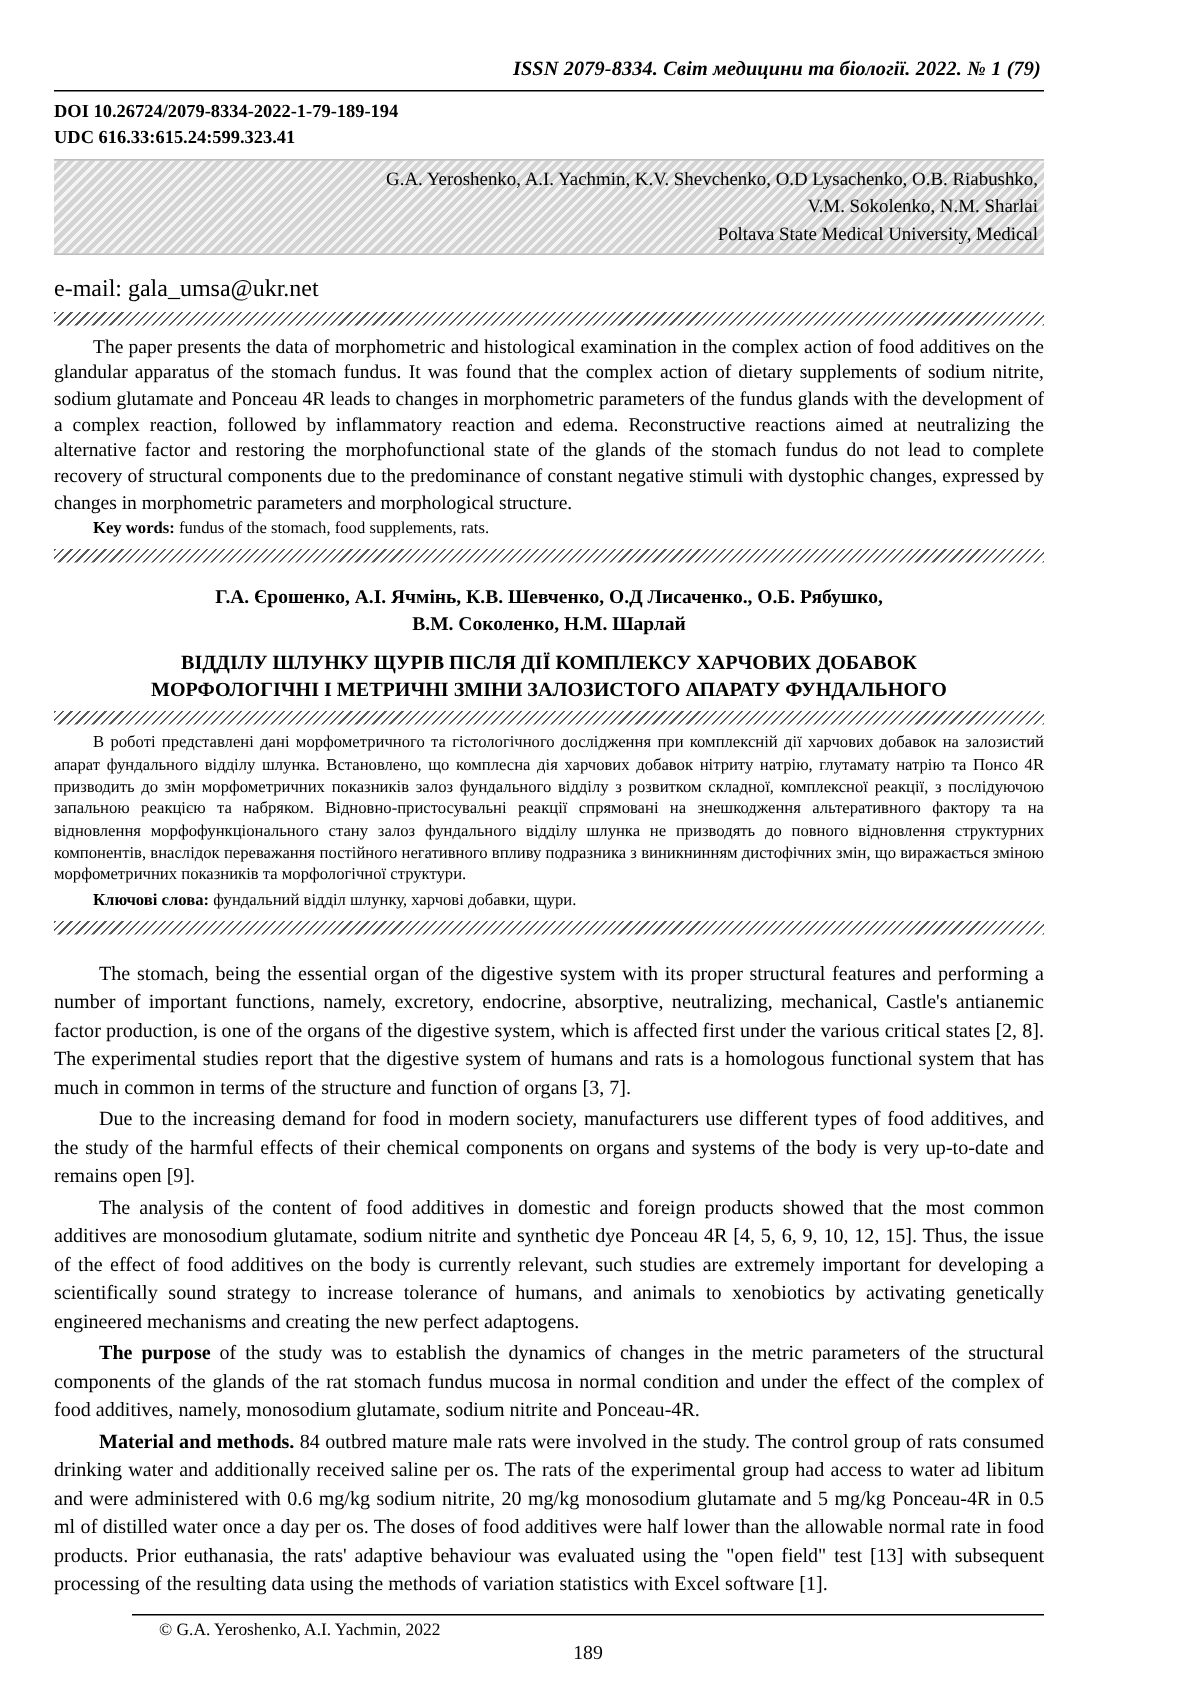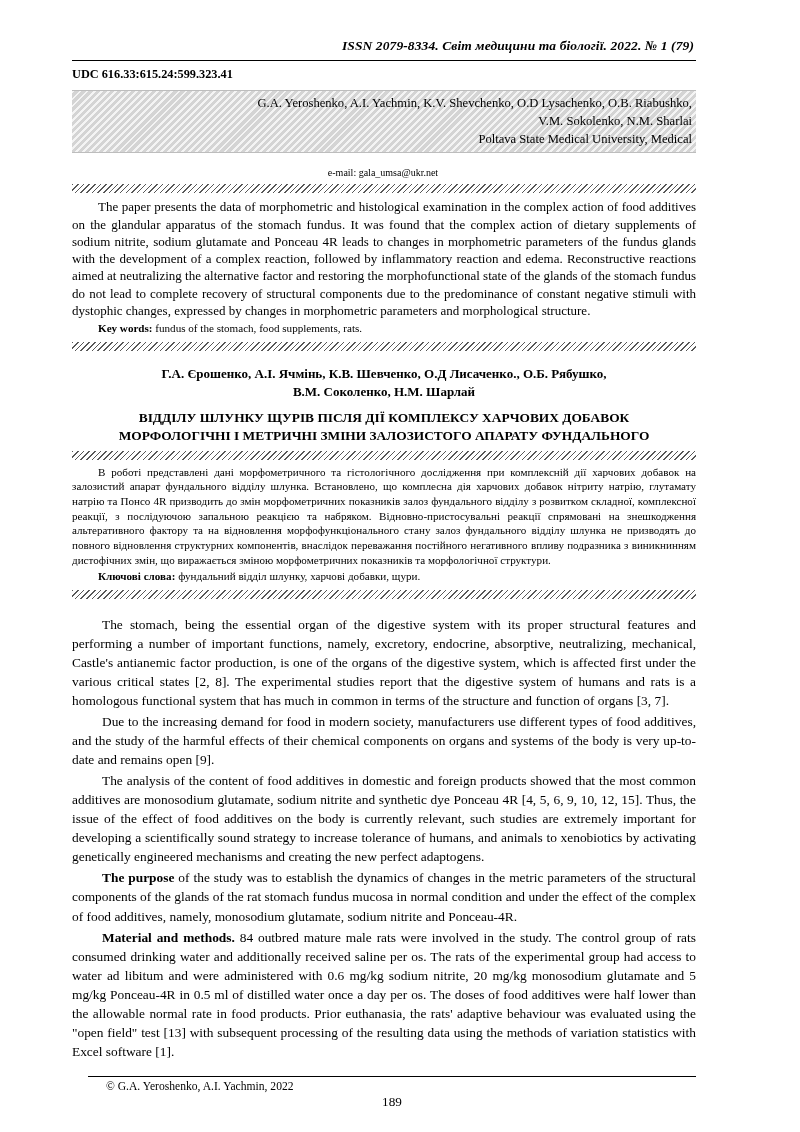--- a/index.html
+++ b/index.html
@@ -12,21 +12,21 @@
     height: 1132px;
     font-family: "Liberation Serif", serif;
     color: #000000;
     position: relative;
     overflow: hidden;
   }
   .page {
     width: 768px;
     height: 1132px;
     box-sizing: border-box;
-    padding: 38px 72px 0 72px;
+    padding: 38px 72px 0 36px;
     position: relative;
   }
   .journal-header {
     text-align: right;
     font-style: italic;
     font-weight: bold;
     font-size: 13.5px;
     letter-spacing: 0.1px;
     padding-right: 2px;
   }
@@ -54,22 +54,22 @@
   }
   .title-en {
     text-align: center;
     font-weight: bold;
     font-size: 13.4px;
     line-height: 1.3;
     margin-top: 12px;
     letter-spacing: 0.1px;
   }
   .email {
-    text-align: center;
-    font-size: 10px;
+    text-align: left;
+    font-size: 16px;
     margin-top: 14px;
     padding-right: 2px;
   }
   .hatch-sep {
     height: 9px;
     margin-top: 6px;
     margin-bottom: 5px;
     background-image: repeating-linear-gradient(135deg, #3a3a3a 0px, #3a3a3a 1px, #ffffff 1px, #ffffff 4px);
     opacity: 0.85;
   }
@@ -139,20 +139,21 @@
 </head>
 <body>
 
 <div class="page">
 
   <div class="journal-header">ISSN 2079-8334. Світ медицини та біології. 2022. № 1 (79)</div>
 
   <div class="rule"></div>
 
   <div class="ids">
+    <div>DOI 10.26724/2079-8334-2022-1-79-189-194</div>
     <div>UDC 616.33:615.24:599.323.41</div>
   </div>
 
   <div class="authors-band">
     <div>G.A. Yeroshenko, A.I. Yachmin, K.V. Shevchenko, O.D Lysachenko, O.B. Riabushko,</div>
     <div>V.M. Sokolenko, N.M. Sharlai</div>
     <div>Poltava State Medical University, Medical</div>
   </div>
 
   <div class="title-en">

